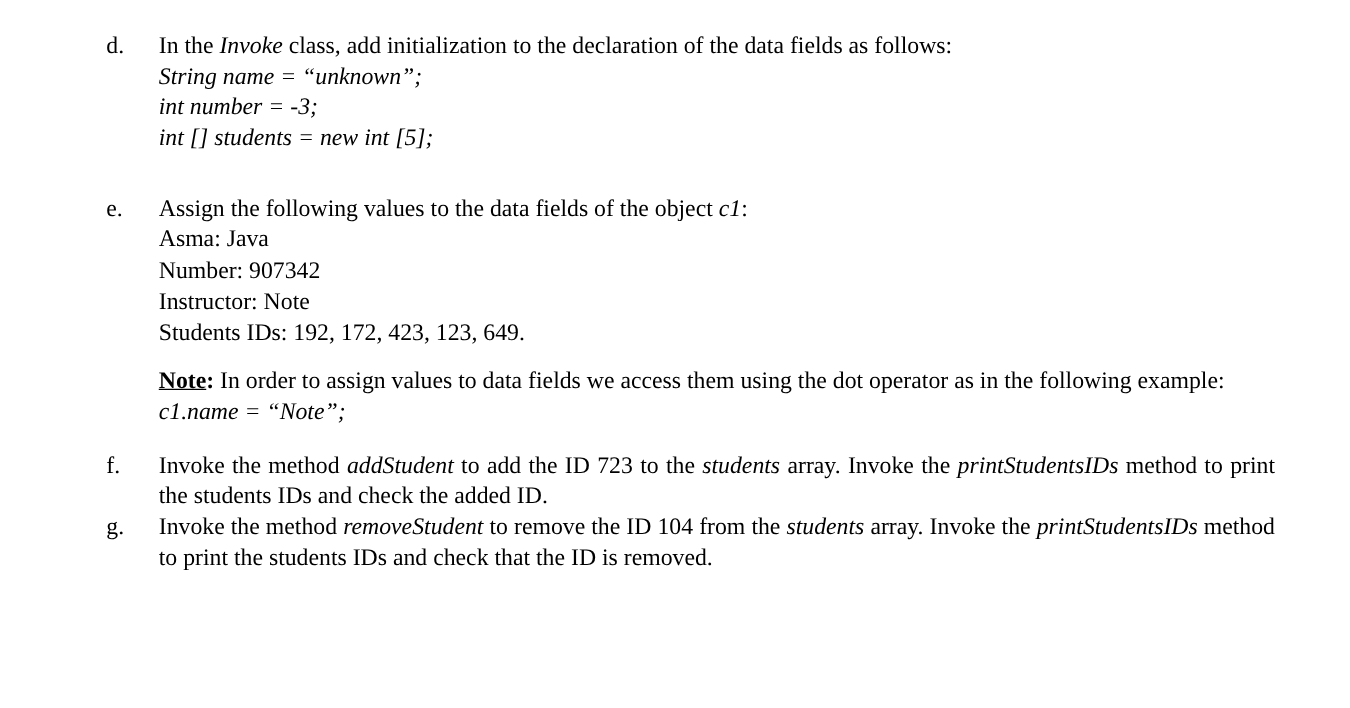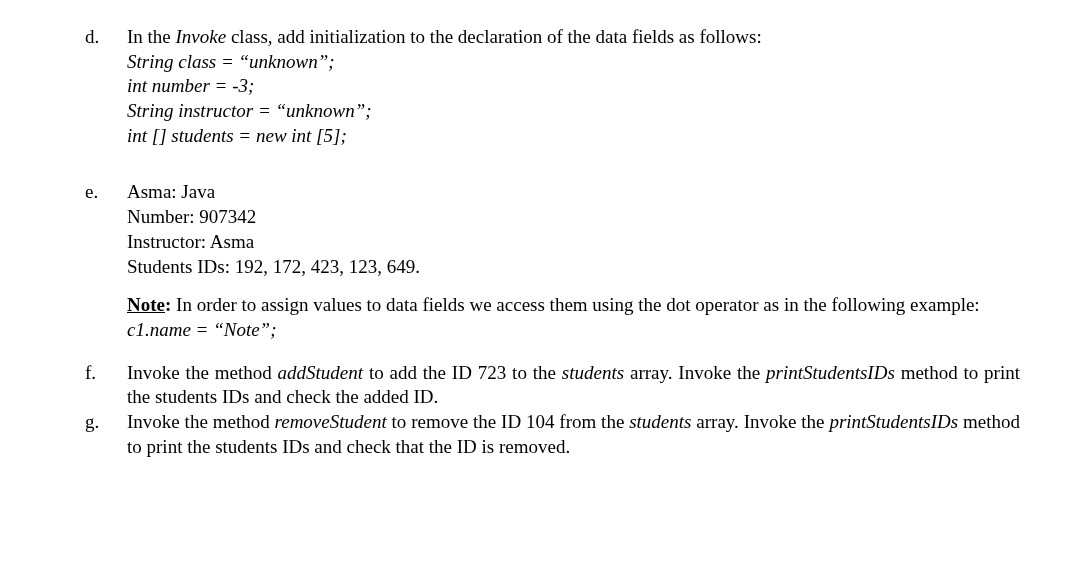--- a/index.html
+++ b/index.html
@@ -33,34 +33,36 @@
   </style>
 </head>
 <body>
 
 <div class="item">
   <div class="marker">d.</div>
   <div class="body">
     <div>
       <span>In the </span><span class="ital">Invoke</span><span> class, add initialization to the declaration of the data fields as follows:</span>
     </div>
-    <div class="ital">String class = “unknown”;</div>
+    <div class="ital">String name = “unknown”;</div>
     <div class="ital">int number = -3;</div>
-    <div class="ital">String instructor = “unknown”;</div>
     <div class="ital">int [] students = new int [5];</div>
     <div class="gap"></div>
   </div>
 </div>
 
 <div class="item">
   <div class="marker">e.</div>
   <div class="body">
+    <div>
+      <span>Assign the following values to the data fields of the object </span><span class="ital">c1</span><span>:</span>
+    </div>
     <div>Asma: Java</div>
     <div>Number: 907342</div>
-    <div>Instructor: Asma</div>
+    <div>Instructor: Note</div>
     <div>Students IDs: 192, 172, 423, 123, 649.</div>
     <div class="gap"></div>
     <div>
       <span class="bold underline">Note</span><span class="bold">:</span><span> In order to assign values to data fields we access them using the dot operator as in the following example:</span>
     </div>
     <div class="ital">c1.name = “Note”;</div>
   </div>
 </div>
 
 <div class="item" style="margin-bottom:0;">

